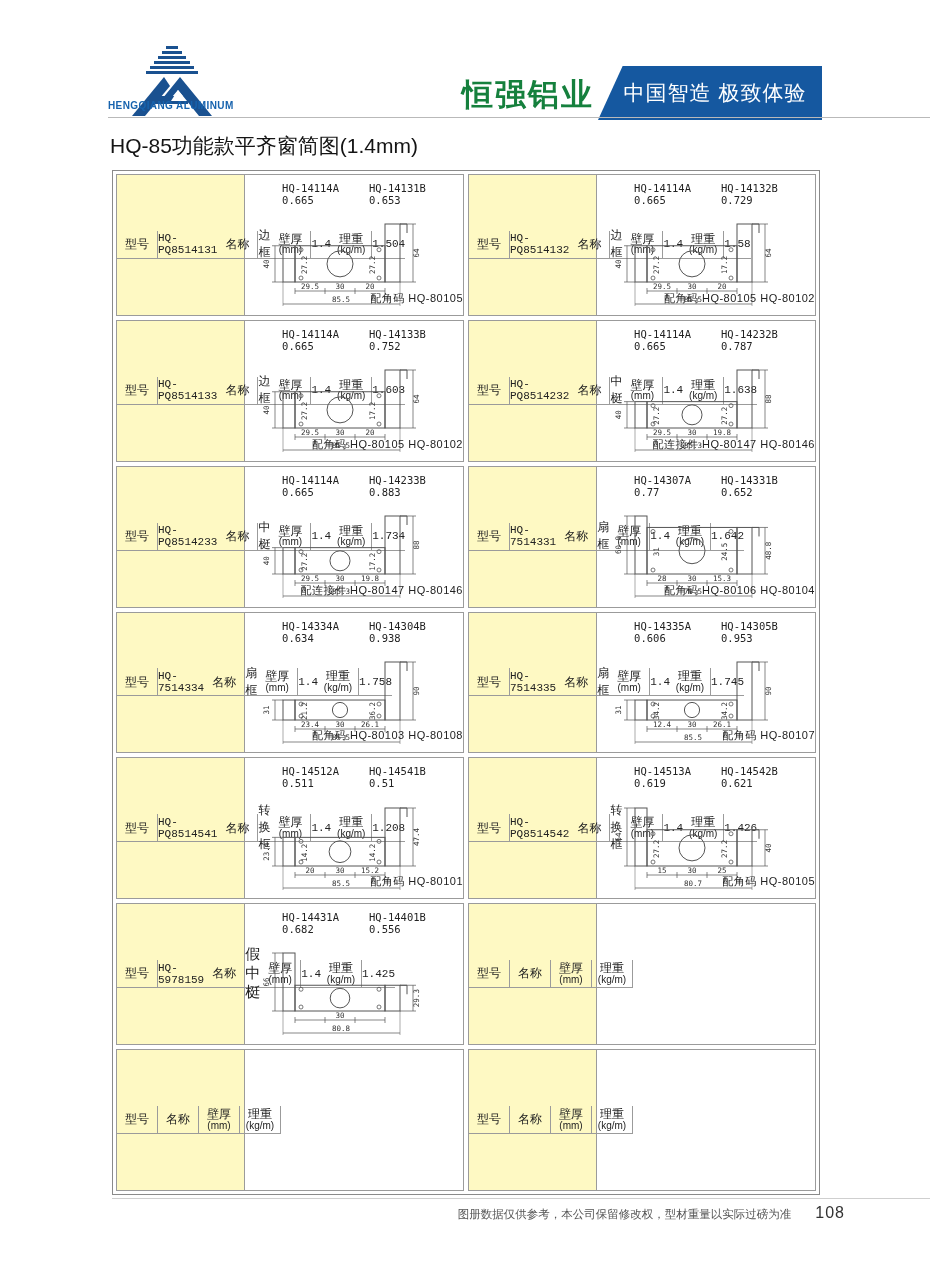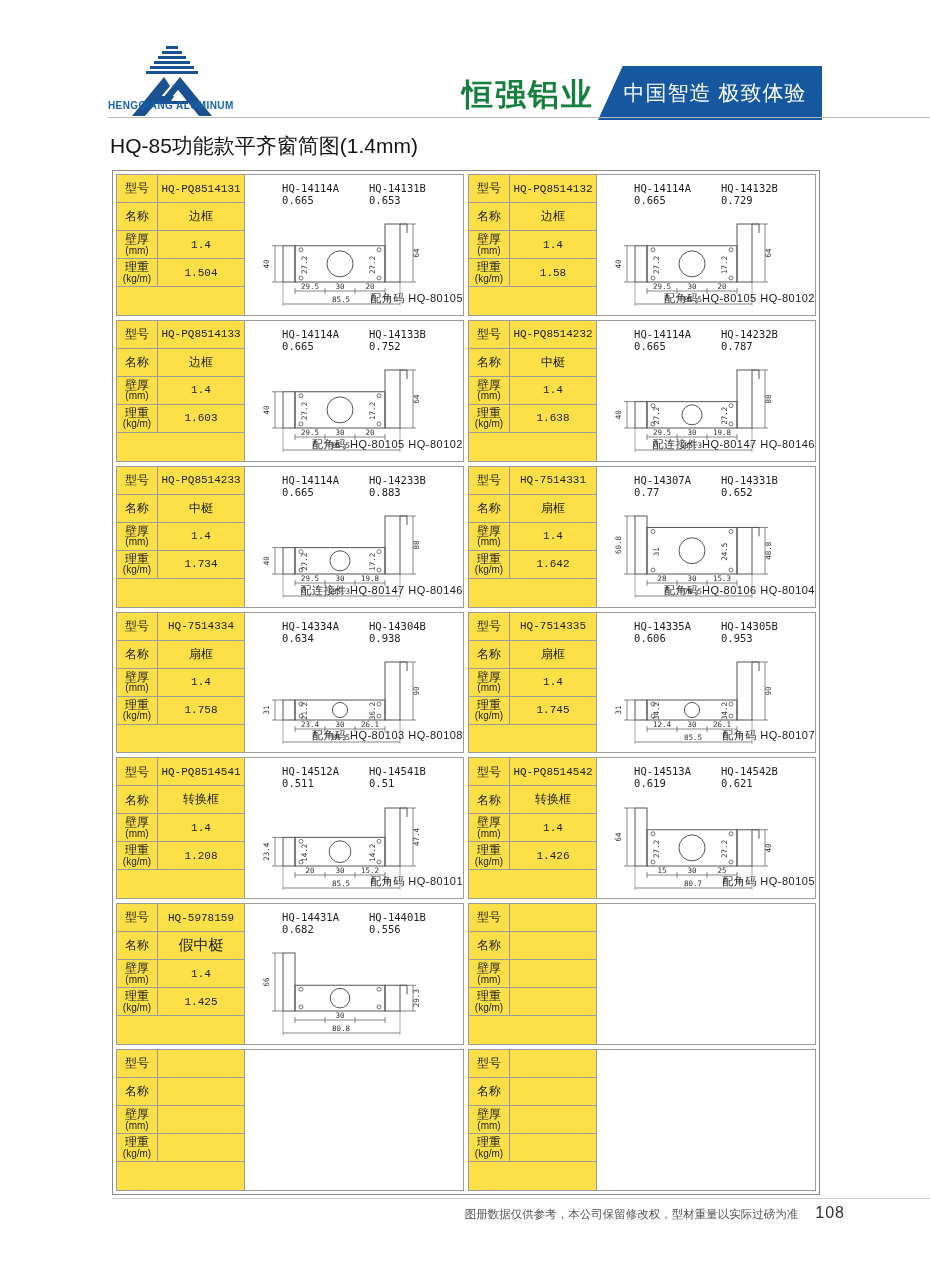--- a/index.html
+++ b/index.html
@@ -19,22 +19,22 @@
   #banner span { color:#fff; font-size:21px; font-weight:normal; letter-spacing:1px; padding-left:10px; white-space:nowrap; }
   #header-rule { position:absolute; left:108px; top:117px; width:822px; height:1px; background:#b9b9b9; }
   #page-title { position:absolute; left:110px; top:132px; font-size:21px; font-weight:normal; color:#141414; }
 
   
   #grid { position:absolute; left:112px; top:170px; width:708px; height:1025px;
     border:1px solid #8a8a8a; padding:3px; display:grid;
     grid-template-columns:1fr 1fr; grid-auto-rows:1fr; gap:4px; background:#fff; }
   .cell { border:1px solid #9b9b9b; display:flex; background:#fff; overflow:hidden; }
 
-  .spec-table { width:128px; min-width:128px; background:#fde047;
-    border-right:1px solid #9b9b9b; display:flex; flex-direction:column; }
+  .spec-table { width:128px; min-width:128px; background:#fef9c3;
+    border-right:1px solid #9b9b9b; display:flex; flex-direction:row;align-items:center; }
   .trow { display:flex; height:28px; border-bottom:1px solid #9b9b9b; }
   .trow:last-child { border-bottom:none; flex:1; }
   .tlabel { width:41px; min-width:41px; border-right:1px solid #9b9b9b;
     display:flex; flex-direction:column; align-items:center; justify-content:center;
     font-size:12px; color:#222; line-height:1.05; }
   .tlabel .sub { font-size:10px; }
   .tvalue { flex:1; display:flex; align-items:center; justify-content:center;
     font-family:Liberation Mono, monospace; font-size:11px; color:#222; }
 
   .draw-area { flex:1; position:relative; display:flex; flex-direction:column;
@@ -44,21 +44,21 @@
   .part-labels .pcol { text-align:left; }
   .draw-svg { display:block; }
   .accessory { position:absolute; bottom:9px; left:0; right:0; text-align:right;
     font-size:11px; color:#222; letter-spacing:.5px;
     font-family:"Liberation Sans","DejaVu Sans Mono",sans-serif; }
 
   
   #footer-rule { position:absolute; left:112px; top:1198px; width:818px; height:1px; background:#cfcfcf; }
   #footer { position:absolute; top:1204px; left:0; width:845px; text-align:right;
     color:#555; font-size:11.5px; }
-  #footer .page-num { font-size:16px; color:#333; margin-left:17px; letter-spacing:1px; }
+  #footer .page-num { font-size:16px; color:#333; margin-left:24px; letter-spacing:1px; }
 </style>
 </head>
 <body>
 
 <div id="page">
 
   <svg id="logo" viewBox="0 0 130 78">
     <g fill="#1a5190">
       <rect x="58" y="2" width="12" height="3"></rect>
       <rect x="54" y="7" width="20" height="3"></rect>

